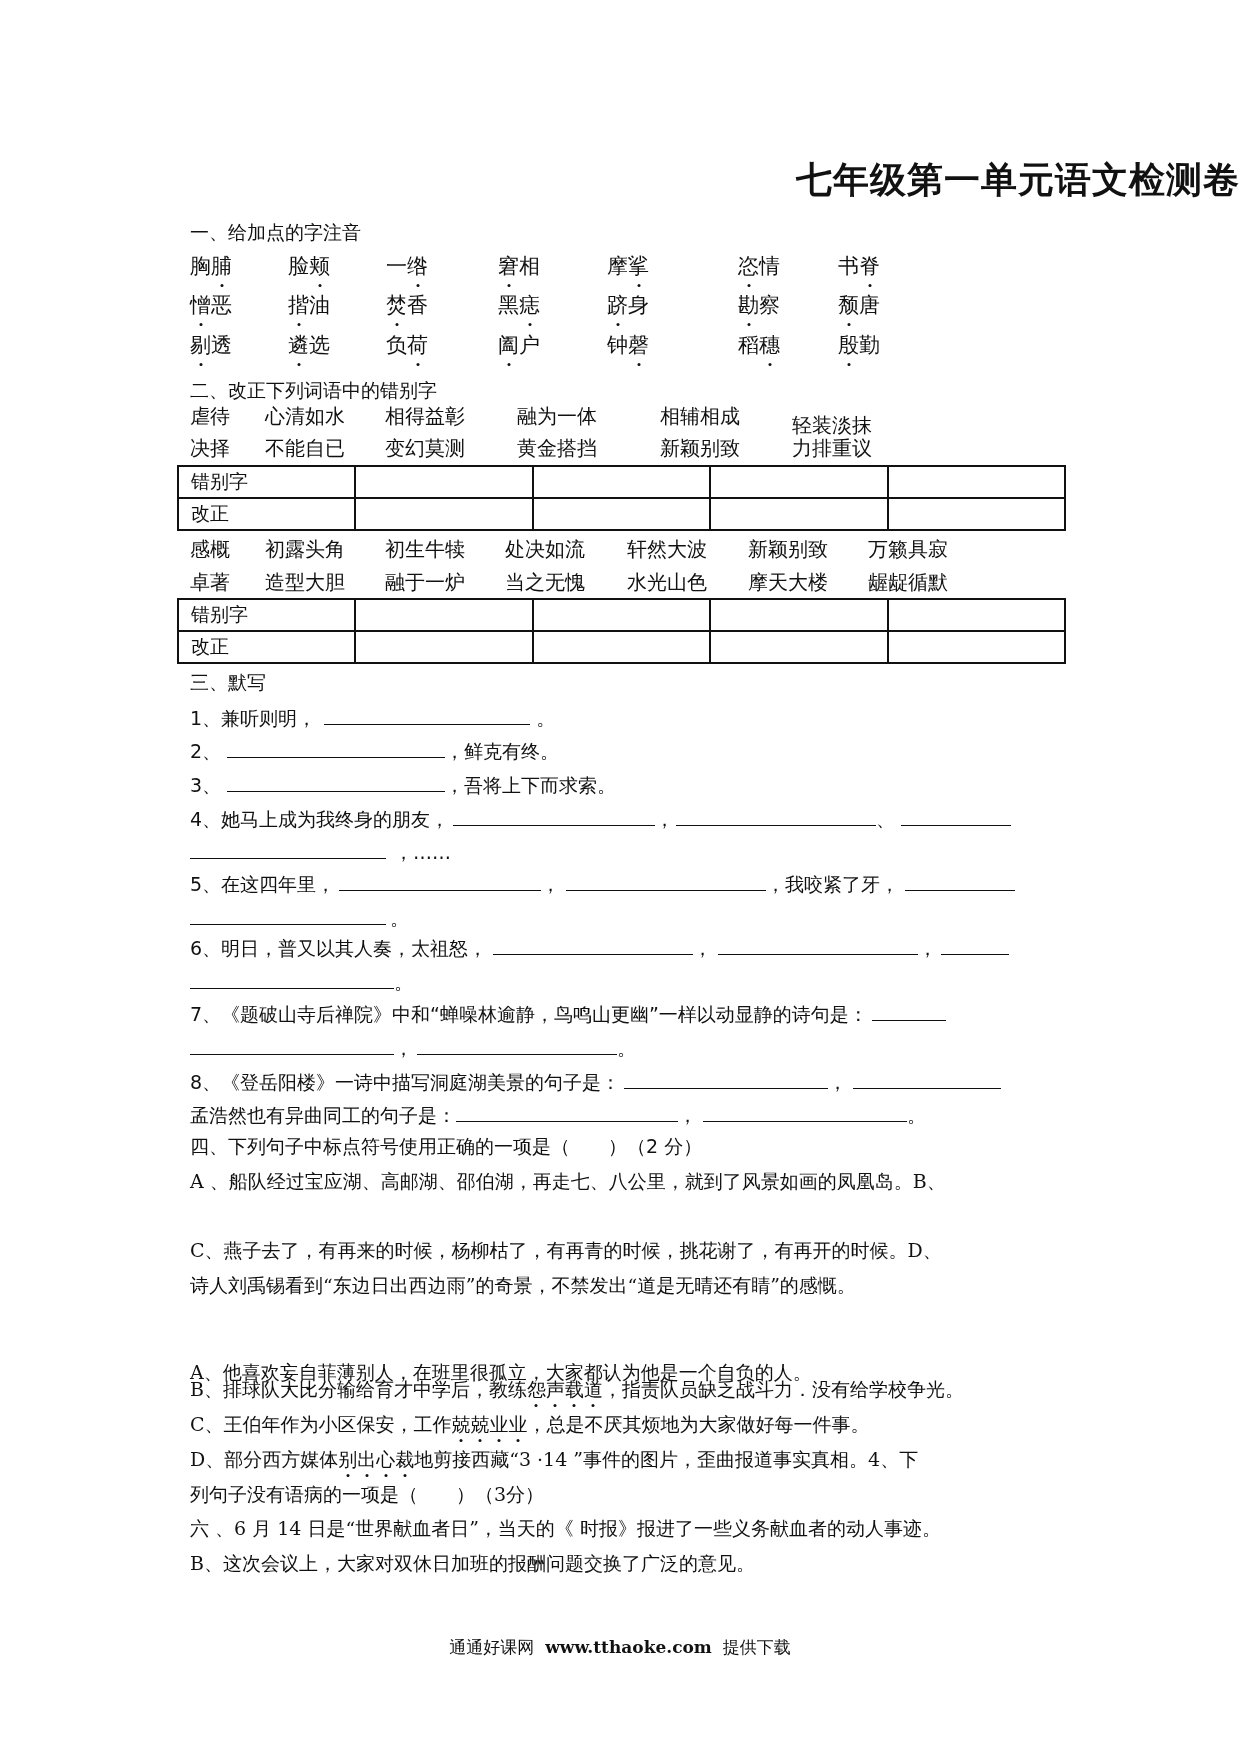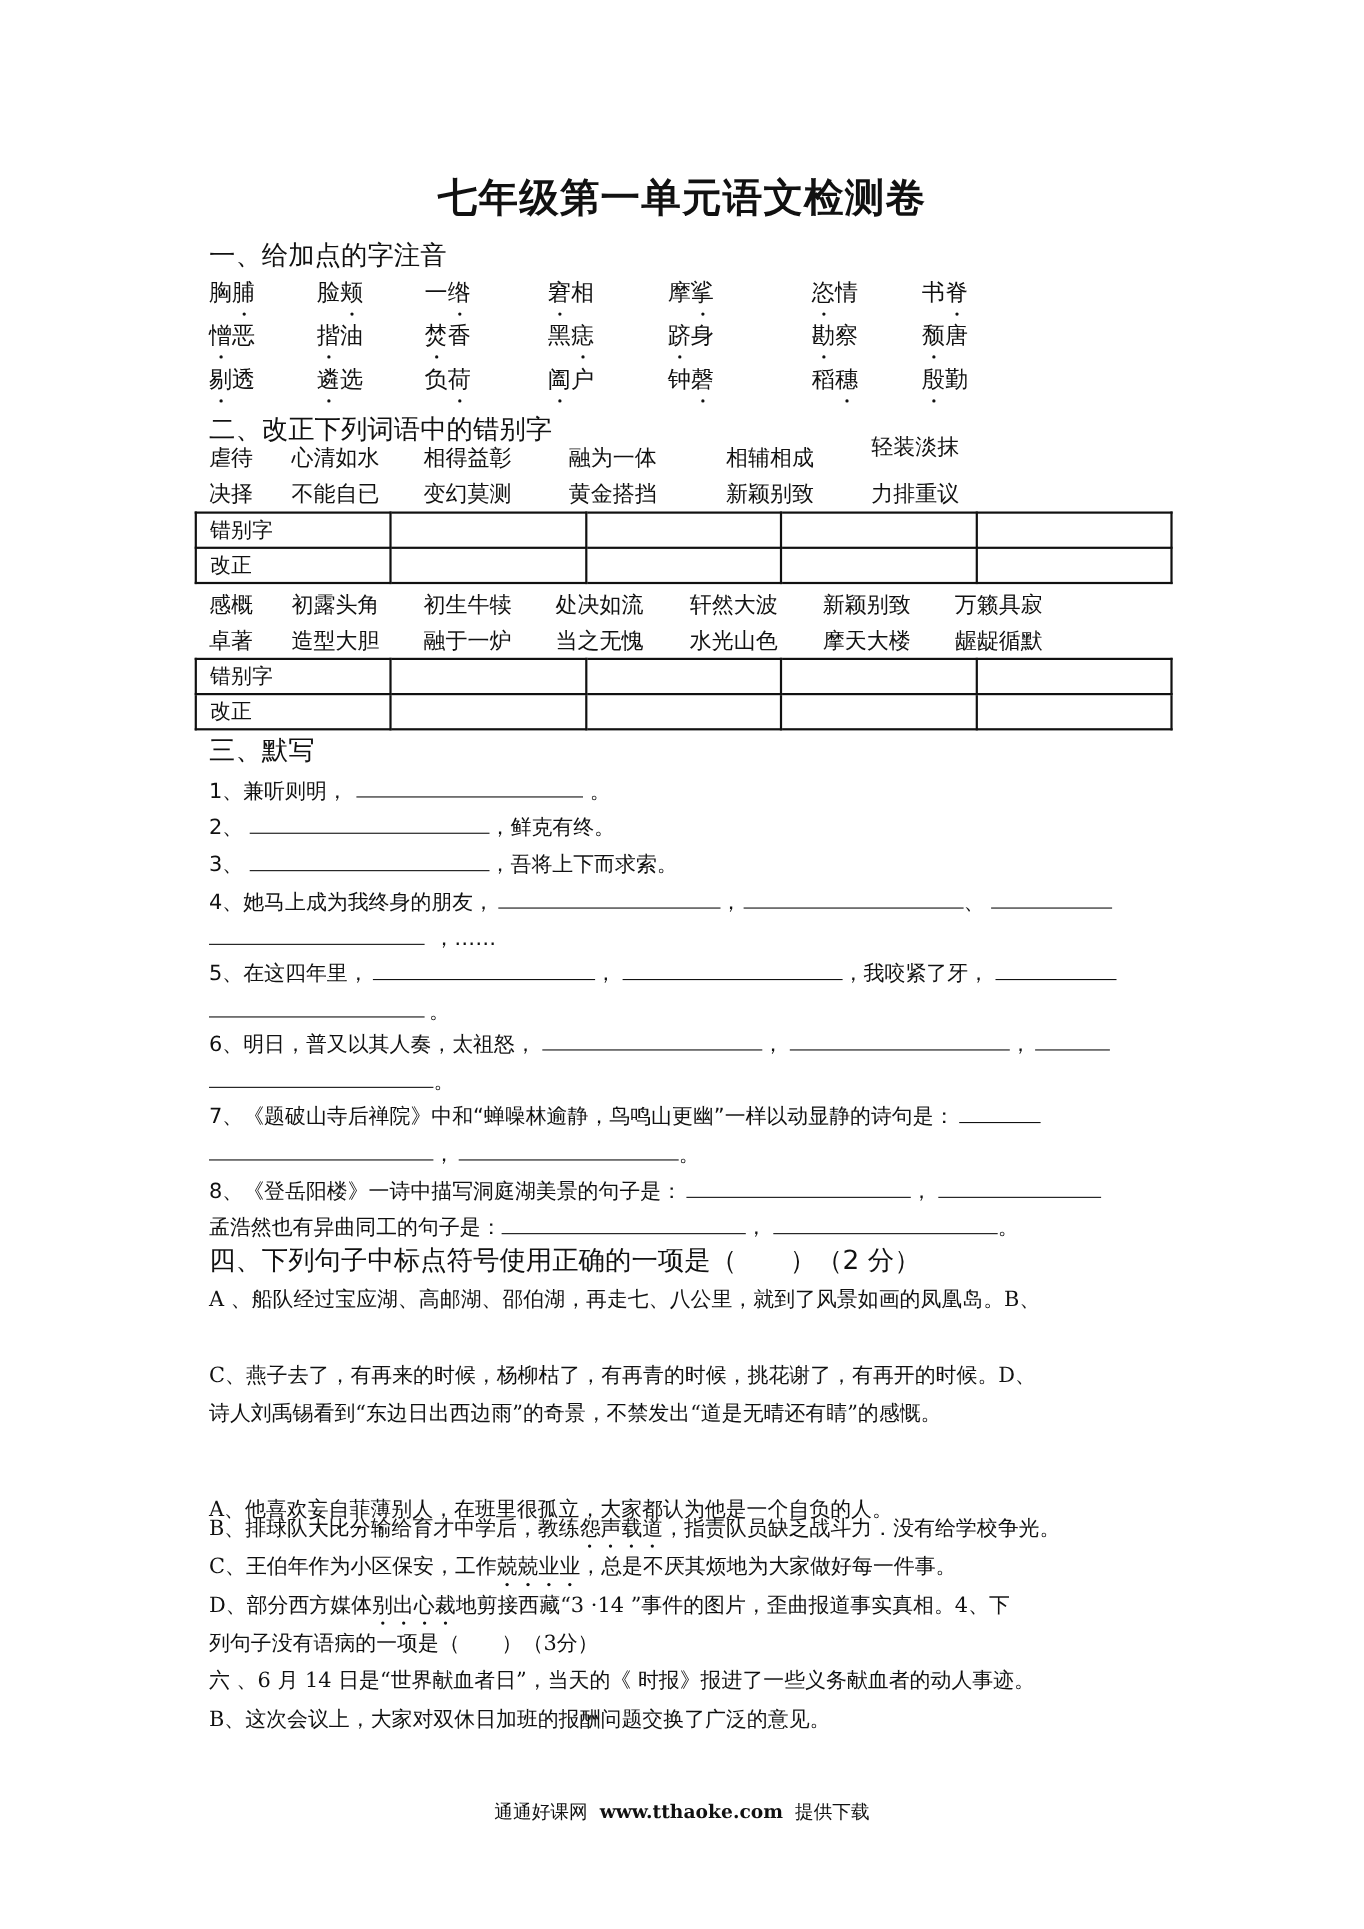--- a/index.html
+++ b/index.html
@@ -2,25 +2,25 @@
 <html><head>
 <meta charset="utf-8">
 <style>
   html, body { margin: 0; padding: 0; background: #ffffff; }
   body {
     width: 1240px; height: 1754px; position: relative; overflow: hidden;
     font-family: "DejaVu Sans", sans-serif; color: #111;
   }
   .page { position: absolute; left: 0; top: 0; width: 1240px; height: 1754px; }
   .title {
-    position: absolute; left: 0; width: 1240px; top: 156px; text-align: center;
+    position: absolute; left: 0; width: 1240px; top: 156px; text-align: right;
     font-family: Liberation Mono, monospace; font-weight: bold; font-size: 36px; letter-spacing: 1px;
   }
   .line { position: absolute; left: 190px; font-size: 19px; white-space: nowrap; line-height: 24px; }
-  .sec { font-size: 24px; }
+  .sec { font-size: 19px; }
   
   .word { position: absolute; font-size: 21px; white-space: nowrap; }
   .word .ch { position: relative; display: inline-block; }
   .word .ch.dot::after {
     content: ""; position: absolute; left: 50%; bottom: -7px; width: 3px; height: 3px;
     background: #111; border-radius: 50%; transform: translateX(-50%);
   }
   
   .wl { position: absolute; font-size: 20px; white-space: nowrap; }
   
@@ -76,21 +76,21 @@
       <div class="word" style="left: 838px; top: 331px;"><span class="ch dot">殷</span><span class="ch">勤</span></div>
     </div>
 
   <div class="line sec" style="top:378px;">二、改正下列词语中的错别字</div>
   <div id="wl-group1">
       <div class="wl" style="left: 190px; top: 403px; font-family: Liberation Mono, monospace;">虐待</div>
       <div class="wl" style="left: 265px; top: 403px;">心清如水</div>
       <div class="wl" style="left: 385px; top: 403px;">相得益彰</div>
       <div class="wl" style="left: 517px; top: 403px;">融为一体</div>
       <div class="wl" style="left: 660px; top: 403px;">相辅相成</div>
-      <div class="wl" style="left: 792px; top: 393px;">轻装淡抹</div>
+      <div class="wl" style="left: 792px; top: 412px;">轻装淡抹</div>
       <div class="wl" style="left: 190px; top: 435px;">决择</div>
       <div class="wl" style="left: 265px; top: 435px;">不能自已</div>
       <div class="wl" style="left: 385px; top: 435px;">变幻莫测</div>
       <div class="wl" style="left: 517px; top: 435px;">黄金搭挡</div>
       <div class="wl" style="left: 660px; top: 435px;">新颖别致</div>
       <div class="wl" style="left: 792px; top: 435px;">力排重议</div>
     </div>
 
   <table class="corr" style="top:465px;">
     <tbody>

